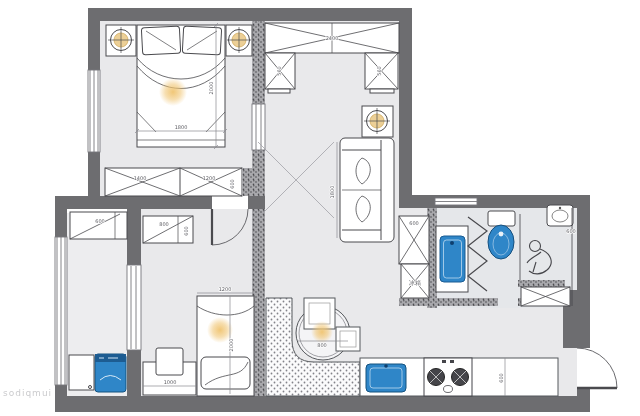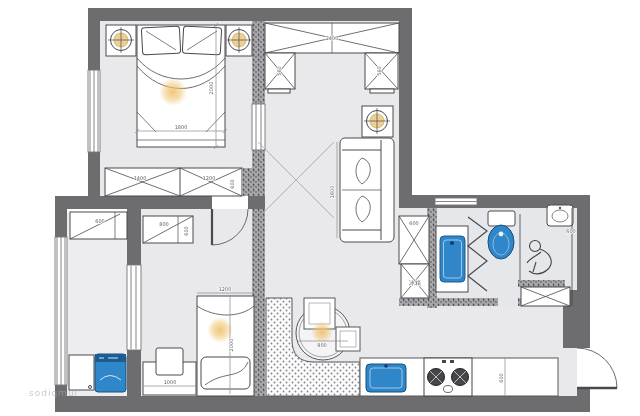--- a/index.html
+++ b/index.html
@@ -4,21 +4,21 @@
 <style>
   html,body{margin:0;padding:0;background:#fff;}
   .stage{position:relative;width:640px;height:416px;background:#ffffff;overflow:hidden;
          font-family:"DejaVu Sans",sans-serif;}
   svg{position:absolute;left:0;top:0;}
   text.dim{font-size:5px;fill:#5c5c62;text-anchor:middle;
            paint-order:stroke;stroke:#ffffff;stroke-width:1.3px;stroke-linejoin:round;
            font-family:"DejaVu Sans",sans-serif;}
   text.dim-zh{font-size:6px;}
   .watermark{position:absolute;left:3px;top:388px;font-size:9px;letter-spacing:1px;
-             color:#a9a9ad;opacity:.6;filter:blur(.6px);font-family:"DejaVu Sans",sans-serif;margin-left:26px;}
+             color:#a9a9ad;opacity:.6;filter:blur(.6px);font-family:"DejaVu Sans",sans-serif;}
 </style>
 </head>
 <body>
 
 <div class="stage">
 <svg width="640" height="416" viewBox="0 0 640 416">
   <defs>
     <pattern id="dots" width="6" height="6" patternUnits="userSpaceOnUse">
       <rect width="6" height="6" fill="#fbfbfc"></rect>
       <circle cx="1.5" cy="1.5" r="0.9" fill="#83838a"></circle>

